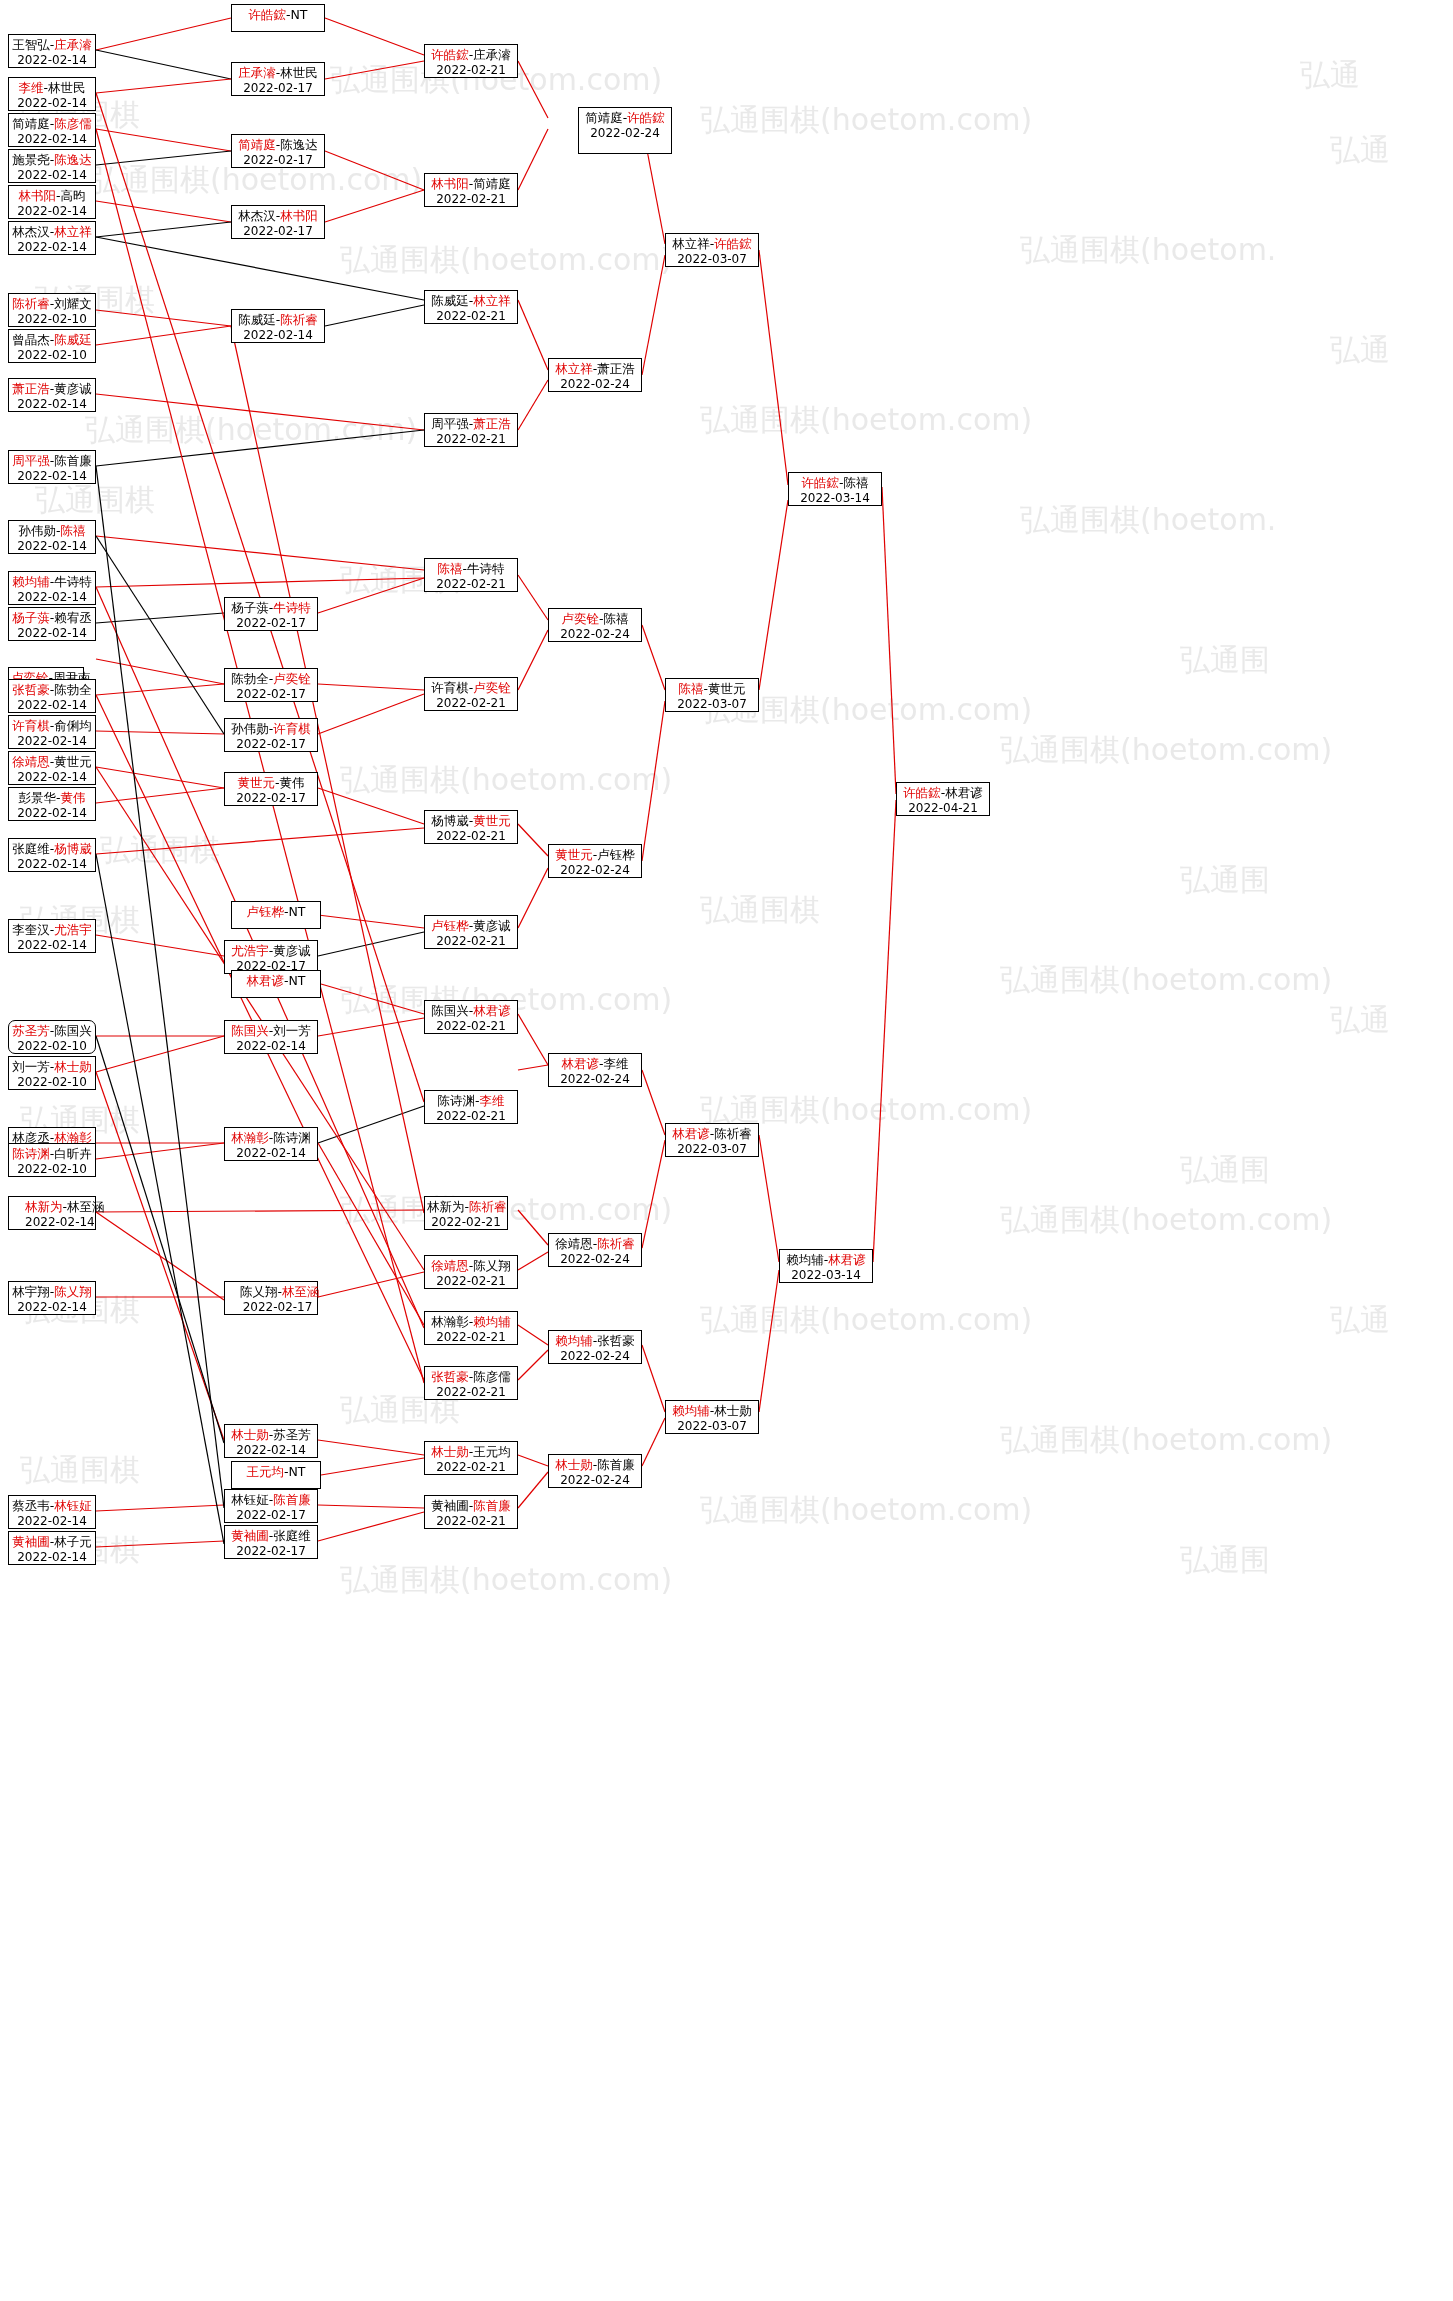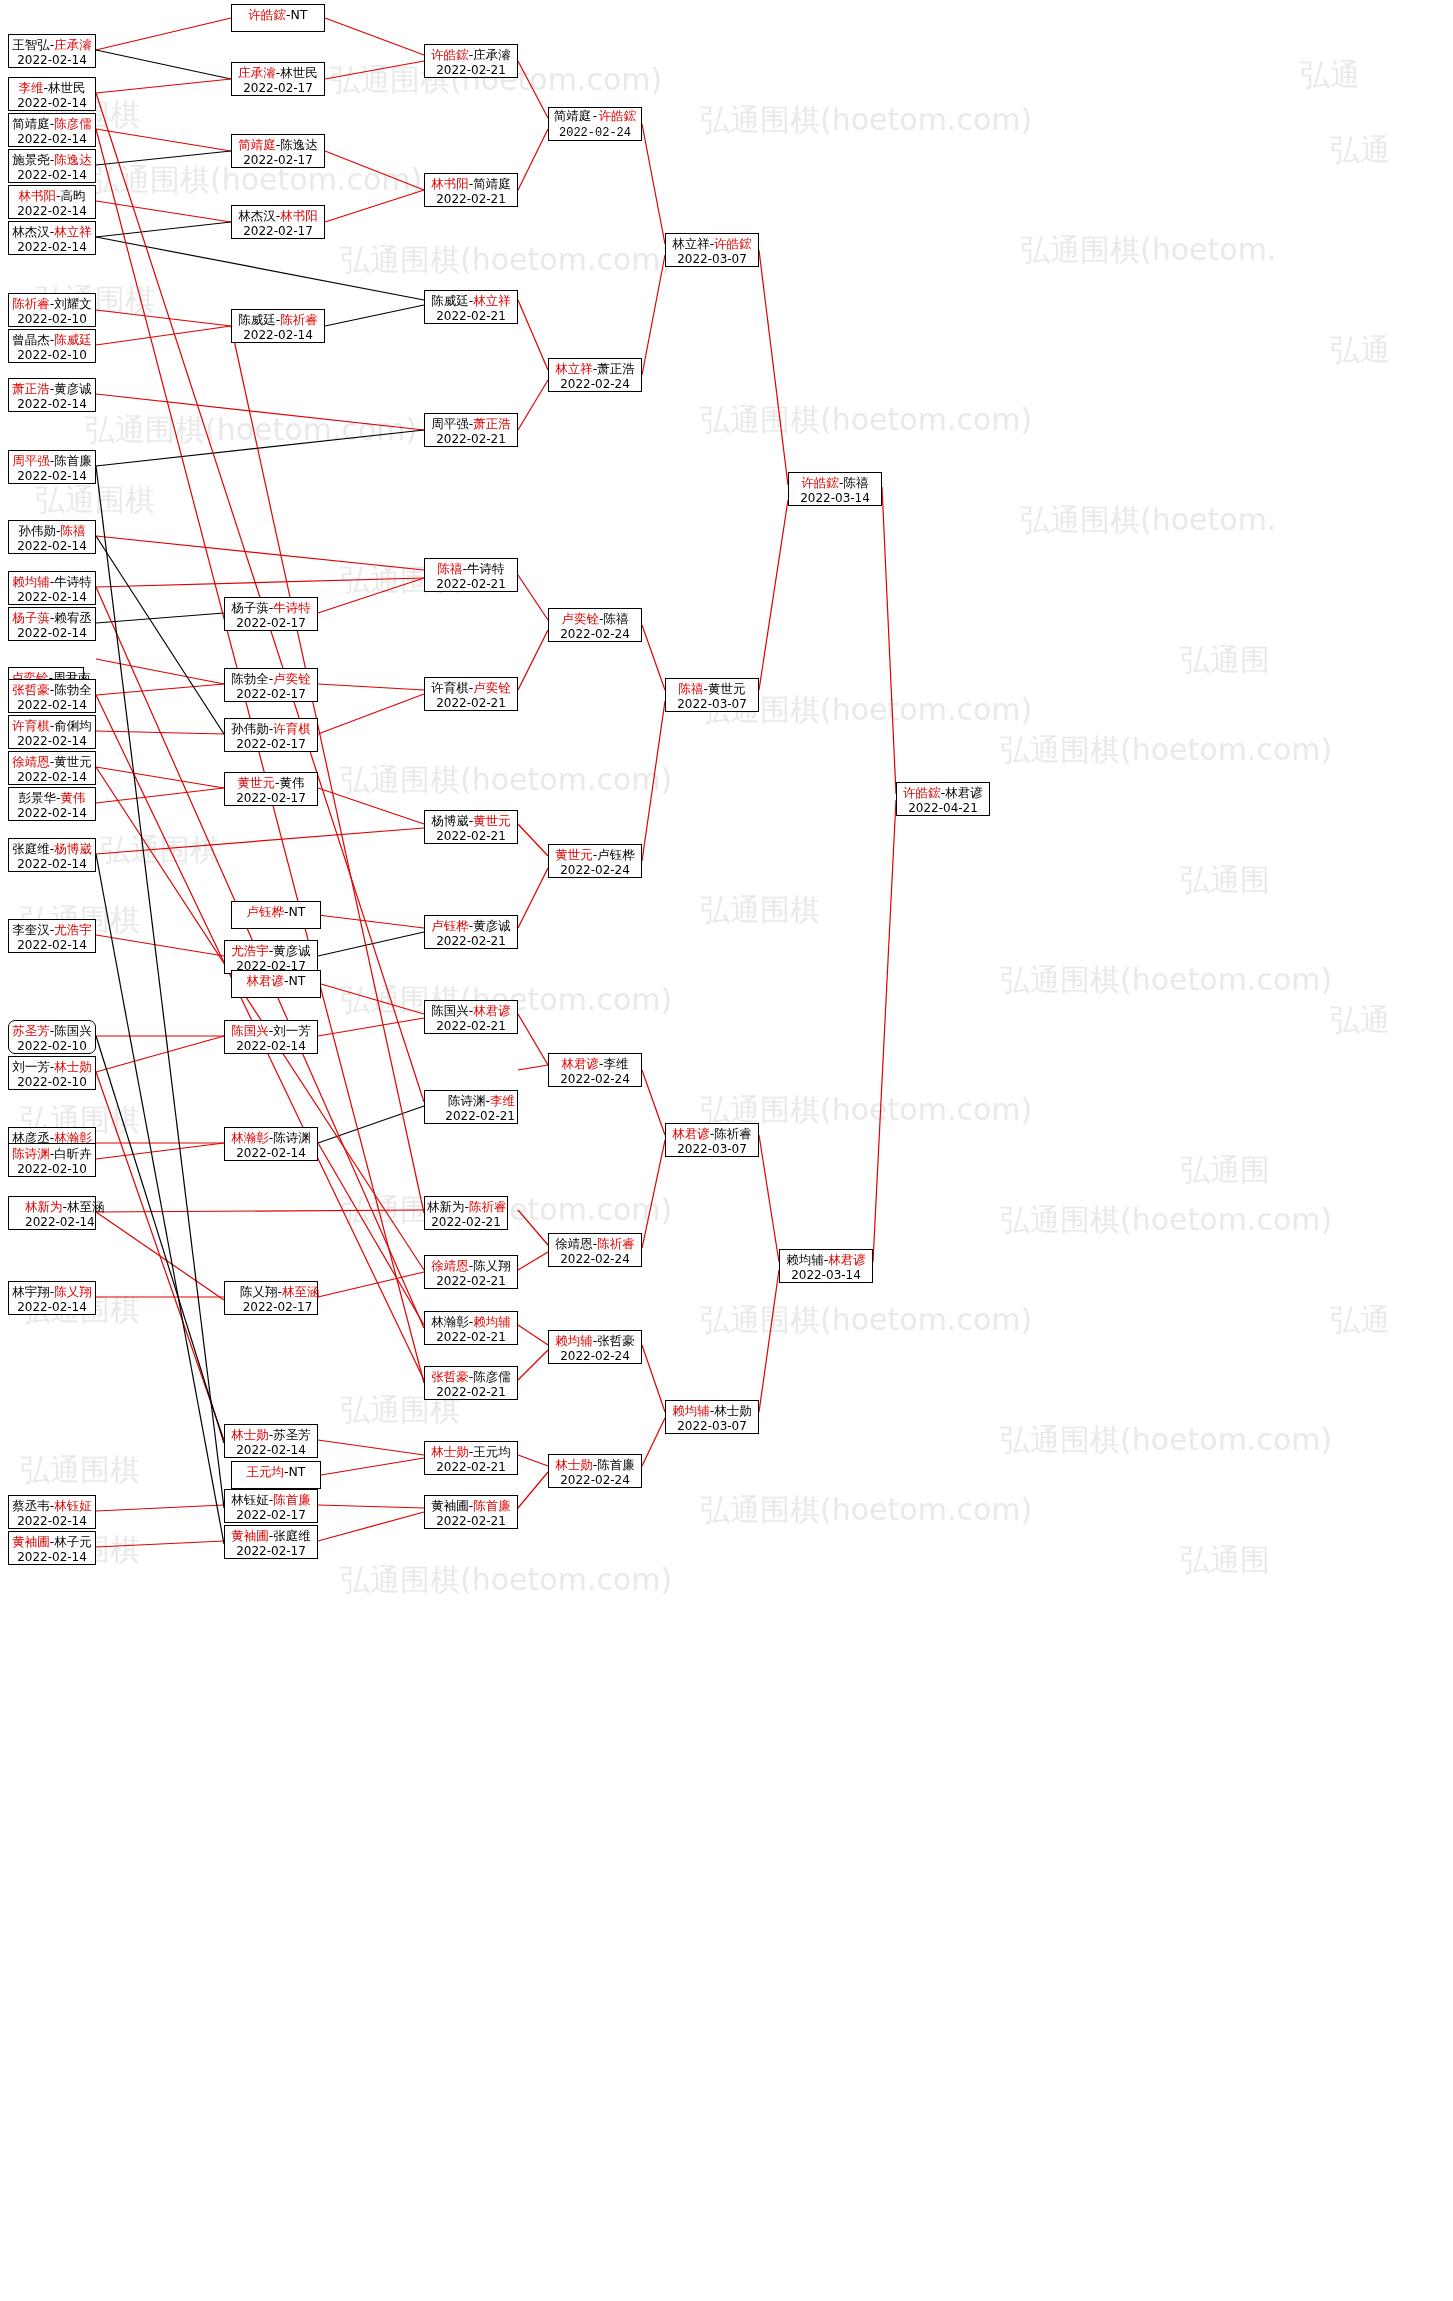--- a/index.html
+++ b/index.html
@@ -184,21 +184,21 @@
         <div class="l2">2022-02-17</div>
       </div>
       <div class="node" style="left: 8px; top: 149px; width: 88px; height: 34px;">
         <div class="l1"><span class="blk">施景尧</span><span class="blk">-</span><span class="red">陈逸达</span></div>
         <div class="l2">2022-02-14</div>
       </div>
       <div class="node" style="left: 424px; top: 173px; width: 94px; height: 34px;">
         <div class="l1"><span class="red">林书阳</span><span class="blk">-</span><span class="blk">简靖庭</span></div>
         <div class="l2">2022-02-21</div>
       </div>
-      <div class="node" style="left: 548px; top: 107px; width: 94px; height: 34px; font-family: Liberation Mono, monospace;">
+      <div class="node" style="left: 578px; top: 107px; width: 94px; height: 47px;">
         <div class="l1"><span class="blk">简靖庭</span><span class="blk">-</span><span class="red">许皓鋐</span></div>
         <div class="l2">2022-02-24</div>
       </div>
       <div class="node" style="left: 8px; top: 185px; width: 88px; height: 34px;">
         <div class="l1"><span class="red">林书阳</span><span class="blk">-</span><span class="blk">高昀</span></div>
         <div class="l2">2022-02-14</div>
       </div>
       <div class="node" style="left: 231px; top: 205px; width: 94px; height: 34px;">
         <div class="l1"><span class="blk">林杰汉</span><span class="blk">-</span><span class="red">林书阳</span></div>
         <div class="l2">2022-02-17</div>
@@ -358,21 +358,21 @@
         <div class="l2">2022-02-10</div>
       </div>
       <div class="node" style="left: 548px; top: 1053px; width: 94px; height: 34px;">
         <div class="l1"><span class="red">林君谚</span><span class="blk">-</span><span class="blk">李维</span></div>
         <div class="l2">2022-02-24</div>
       </div>
       <div class="node" style="left: 8px; top: 1127px; width: 88px; height: 34px;">
         <div class="l1"><span class="blk">林彦丞</span><span class="blk">-</span><span class="red">林瀚彰</span></div>
         <div class="l2">2022-02-10</div>
       </div>
-      <div class="node" style="left: 424px; top: 1090px; width: 94px; height: 34px; text-align: right;">
+      <div class="node" style="left: 424px; top: 1090px; width: 94px; height: 34px;">
         <div class="l1"><span class="blk">陈诗渊</span><span class="blk">-</span><span class="red">李维</span></div>
         <div class="l2">2022-02-21</div>
       </div>
       <div class="node" style="left: 224px; top: 1127px; width: 94px; height: 34px;">
         <div class="l1"><span class="red">林瀚彰</span><span class="blk">-</span><span class="blk">陈诗渊</span></div>
         <div class="l2">2022-02-14</div>
       </div>
       <div class="node" style="left: 8px; top: 1143px; width: 88px; height: 34px;">
         <div class="l1"><span class="red">陈诗渊</span><span class="blk">-</span><span class="blk">白昕卉</span></div>
         <div class="l2">2022-02-10</div>

